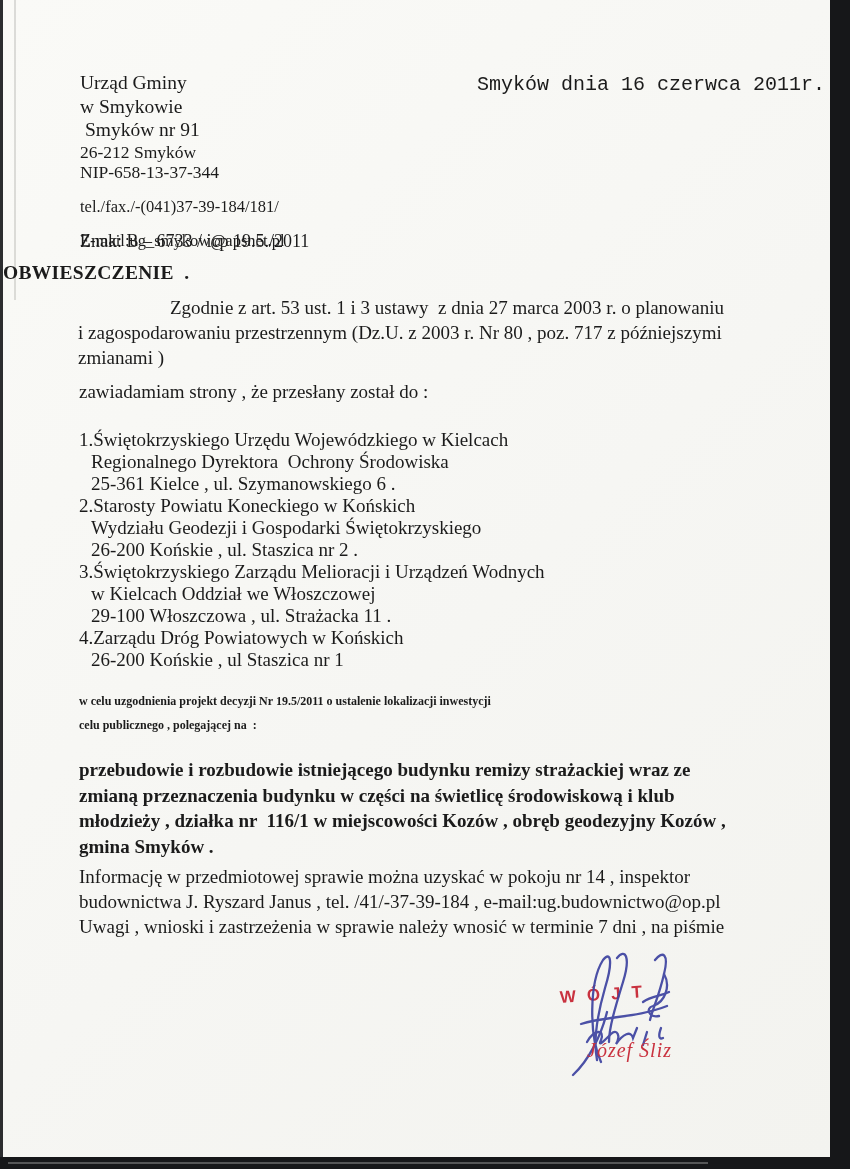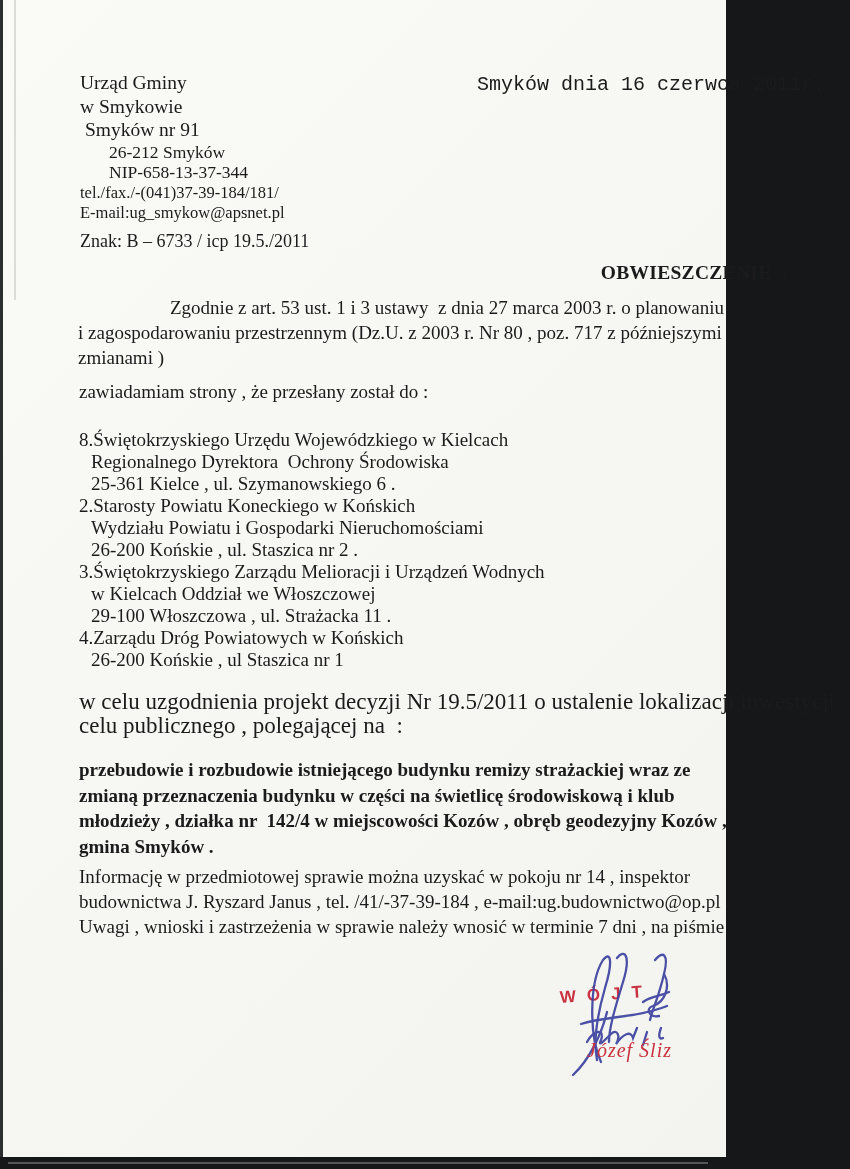--- a/index.html
+++ b/index.html
@@ -5,60 +5,60 @@
   html, body { margin:0; padding:0; }
   body {
     width:850px; height:1169px;
     background:#161719;
     position:relative;
     font-family:"Liberation Serif", serif;
     overflow:hidden;
   }
   .page {
     position:absolute; left:0; top:0;
-    width:726px; height:1157px;
+    width:830px; height:1157px;
     background:linear-gradient(135deg,#fafaf7 0%,#f6f6f3 55%,#f3f3ef 100%);
     border-left:3px solid #2c2d2f;
     box-sizing:border-box;
     color:#1b1b1b;
   }
   .scan-streak {
     position:absolute; left:11px; top:0; width:2px; height:300px;
     background:#c7c7c3; opacity:.6;
   }
   .bottom-streak {
     position:absolute; left:8px; top:1162px; width:700px; height:2px;
     background:#8a8a8a; opacity:.55;
   }
   .line { white-space:pre; }
 
   .sender { position:absolute; left:77px; top:71px; }
   .sender .big   { font-size:19.5px; line-height:23.5px; }
-  .sender .med   { font-size:17.5px; line-height:20.5px;margin-left:29px; }
-  .sender .small { font-size:16.5px; line-height:20px; }
+  .sender .med   { font-size:17.5px; line-height:20.5px; }
+  .sender .small { font-size:16.5px; line-height:20px;margin-top:14px; }
 
   .dateline { position:absolute; left:474px; top:73px; font-size:20px;font-family:Liberation Mono, monospace; }
 
   .reference { position:absolute; left:77px; top:231px; font-size:18px; }
 
   .doc-title {
     position:absolute; left:0; top:262px; width:784px;
-    text-align:right; font-weight:bold; font-size:19.5px;
+    text-align:left; font-weight:bold; font-size:19.5px;
     letter-spacing:.3px; white-space:pre;
   }
 
   .legal { position:absolute; left:75px; top:295px; font-size:19px; line-height:25px; }
   .legal .indent { padding-left:92px; }
 
   .notify { position:absolute; left:76px; top:381px; font-size:19px; font-weight:normal; }
 
   .recipients { position:absolute; left:76px; top:429px; font-size:19px; line-height:22px; }
   .recipients .cont { padding-left:12px; }
 
-  .purpose { position:absolute; left:76px; top:690px; font-size:23px; line-height:23.5px; }
+  .purpose { position:absolute; left:76px; top:690px; font-size:12px; line-height:23.5px;font-weight:bold; }
 
   .project { position:absolute; left:76px; top:757px; font-size:19px; font-weight:bold; line-height:25.5px; }
 
   .info { position:absolute; left:76px; top:864px; font-size:19px; line-height:25.2px; }
 
   .stamp-role {
     position:absolute; left:557px; top:988px;
     font-family:"Liberation Sans", sans-serif;
     font-weight:bold; font-size:17px; letter-spacing:11px;
     color:#c9323f; transform:rotate(-4deg); transform-origin:left center;
@@ -96,42 +96,42 @@
 
   <div class="legal">
     <div class="line indent">Zgodnie z art. 53 ust. 1 i 3 ustawy  z dnia 27 marca 2003 r. o planowaniu</div>
     <div class="line">i zagospodarowaniu przestrzennym (Dz.U. z 2003 r. Nr 80 , poz. 717 z późniejszymi</div>
     <div class="line">zmianami )</div>
   </div>
 
   <div class="notify line">zawiadamiam strony , że przesłany został do :</div>
 
   <div class="recipients">
-    <div class="line">8.Świętokrzyskiego Urzędu Wojewódzkiego w Kielcach</div>
+    <div class="line">1.Świętokrzyskiego Urzędu Wojewódzkiego w Kielcach</div>
     <div class="line cont">Regionalnego Dyrektora  Ochrony Środowiska</div>
     <div class="line cont">25-361 Kielce , ul. Szymanowskiego 6 .</div>
     <div class="line">2.Starosty Powiatu Koneckiego w Końskich</div>
-    <div class="line cont">Wydziału Powiatu i Gospodarki Nieruchomościami</div>
+    <div class="line cont">Wydziału Geodezji i Gospodarki Świętokrzyskiego</div>
     <div class="line cont">26-200 Końskie , ul. Staszica nr 2 .</div>
     <div class="line">3.Świętokrzyskiego Zarządu Melioracji i Urządzeń Wodnych</div>
     <div class="line cont">w Kielcach Oddział we Włoszczowej</div>
     <div class="line cont">29-100 Włoszczowa , ul. Strażacka 11 .</div>
     <div class="line">4.Zarządu Dróg Powiatowych w Końskich</div>
     <div class="line cont">26-200 Końskie , ul Staszica nr 1</div>
   </div>
 
   <div class="purpose">
     <div class="line">w celu uzgodnienia projekt decyzji Nr 19.5/2011 o ustalenie lokalizacji inwestycji</div>
     <div class="line">celu publicznego , polegającej na  :</div>
   </div>
 
   <div class="project">
     <div class="line">przebudowie i rozbudowie istniejącego budynku remizy strażackiej wraz ze</div>
     <div class="line">zmianą przeznaczenia budynku w części na świetlicę środowiskową i klub</div>
-    <div class="line">młodzieży , działka nr  142/4 w miejscowości Kozów , obręb geodezyjny Kozów ,</div>
+    <div class="line">młodzieży , działka nr  116/1 w miejscowości Kozów , obręb geodezyjny Kozów ,</div>
     <div class="line">gmina Smyków .</div>
   </div>
 
   <div class="info">
     <div class="line">Informację w przedmiotowej sprawie można uzyskać w pokoju nr 14 , inspektor</div>
     <div class="line">budownictwa J. Ryszard Janus , tel. /41/-37-39-184 , e-mail:ug.budownictwo@op.pl</div>
     <div class="line">Uwagi , wnioski i zastrzeżenia w sprawie należy wnosić w terminie 7 dni , na piśmie</div>
   </div>
 
   <div class="stamp-role">WÓJT</div>

